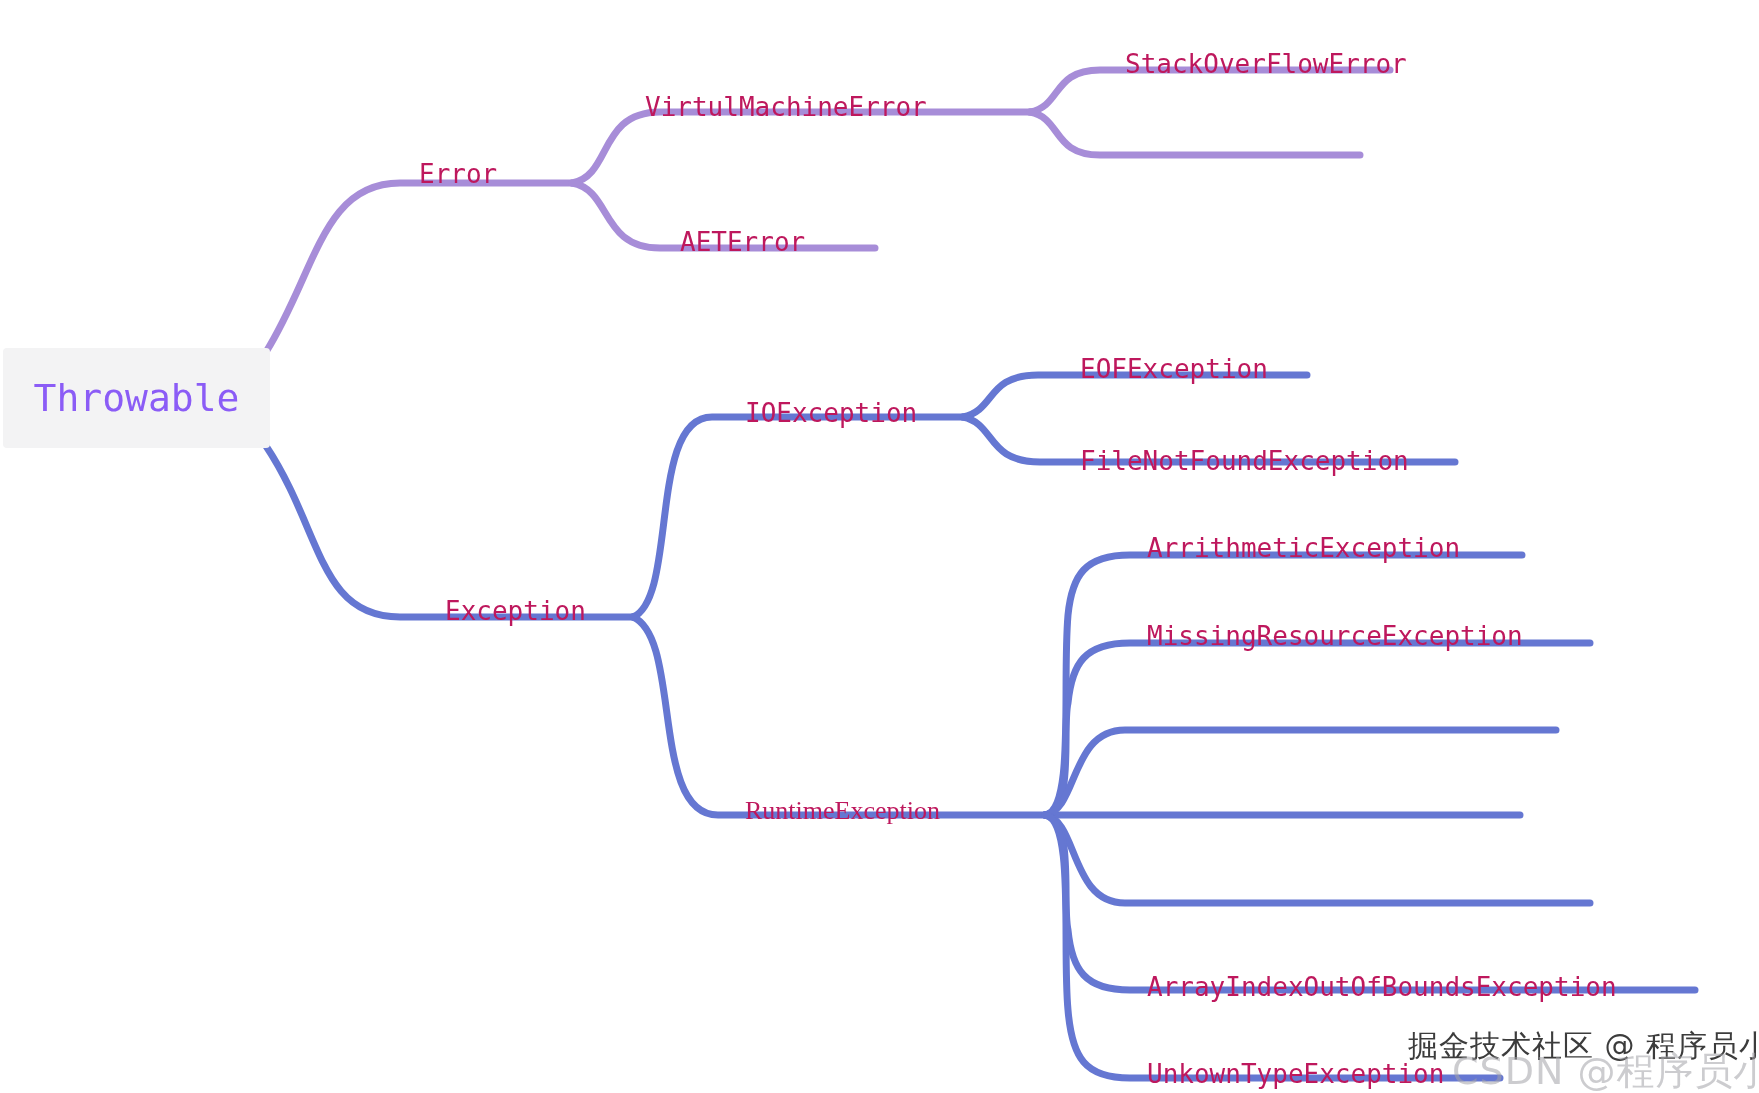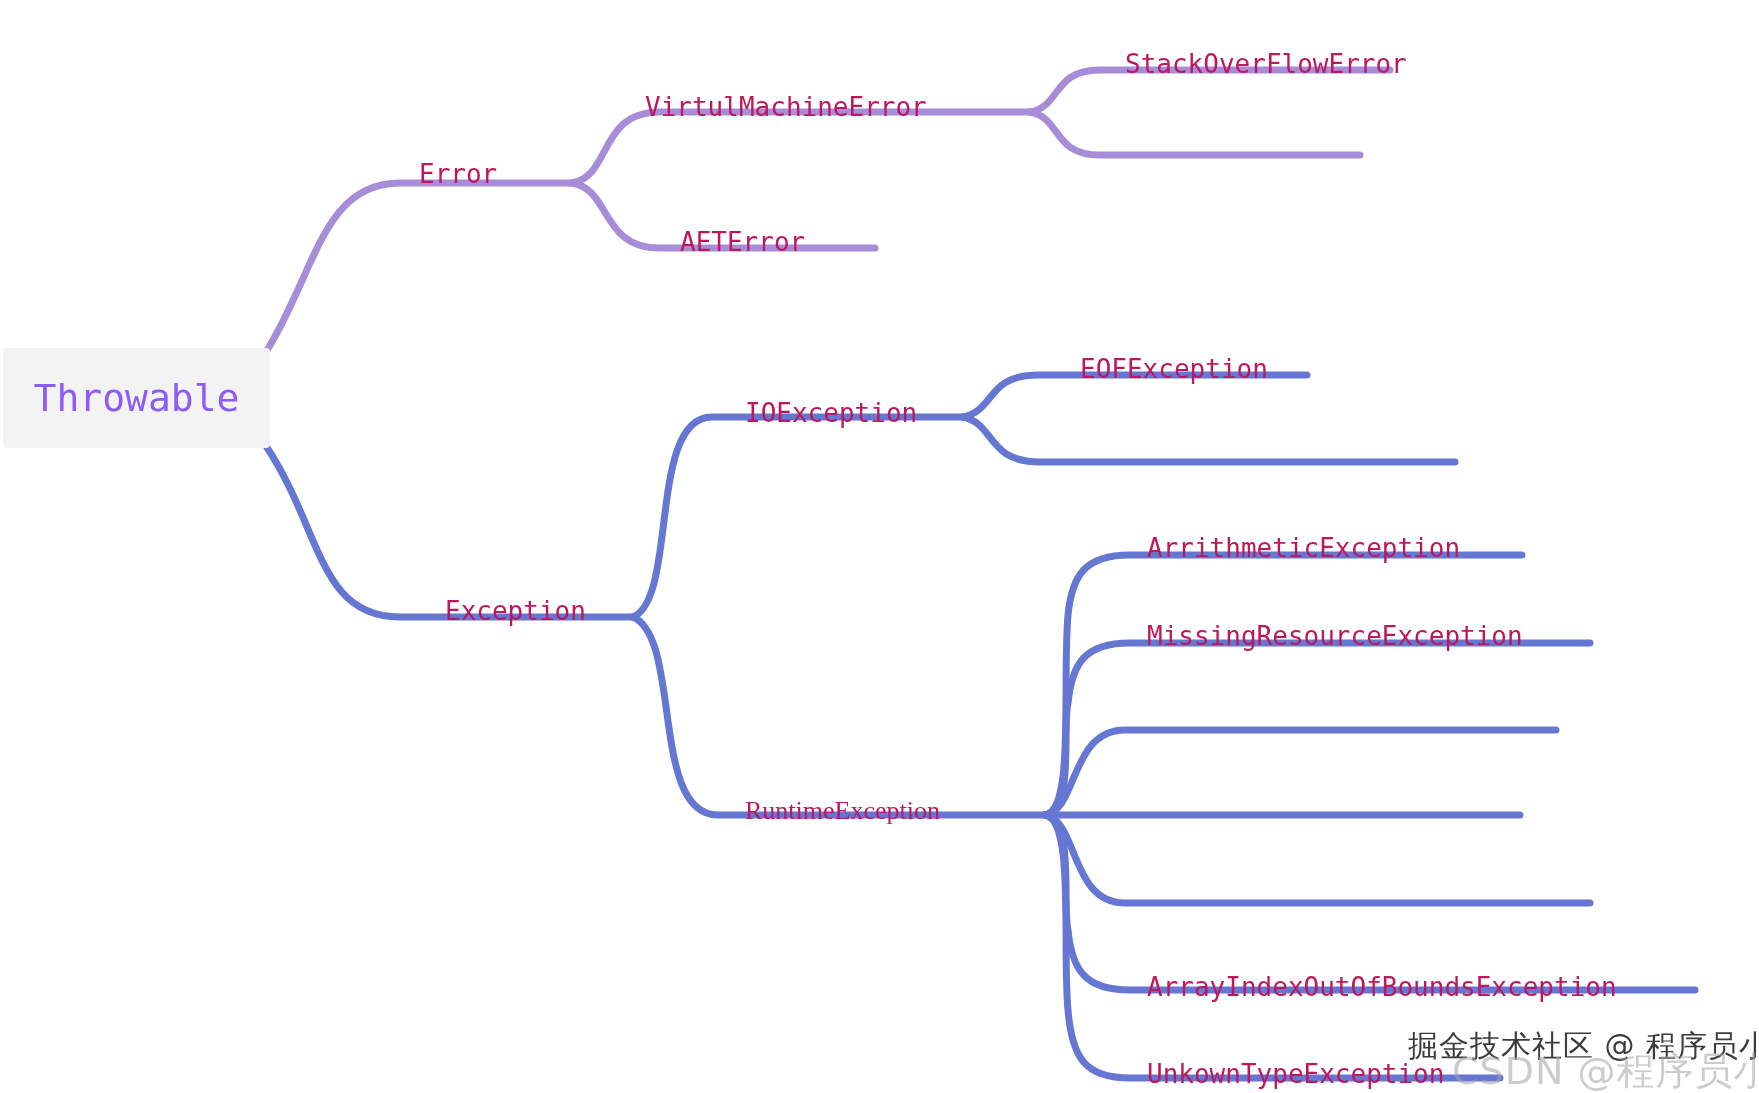--- a/index.html
+++ b/index.html
@@ -86,20 +86,21 @@
   <div class="root-node">Throwable</div>
 
   <div class="node-label" style="left:419px; top:129px;">Error</div>
   <div class="node-label" style="left:645px; top:62px;">VirtulMachineError</div>
   <div class="node-label" style="left:1125px; top:19px;">StackOverFlowError</div>
   <div class="node-label" style="left:680px; top:197px;">AETError</div>
 
   <div class="node-label" style="left:445px; top:566px;">Exception</div>
   <div class="node-label" style="left:745px; top:368px;">IOException</div>
   <div class="node-label" style="left:1080px; top:324px;">EOFException</div>
+  <div class="node-label" style="left:1080px; top:416px;">FileNotFoundException</div>
   <div class="node-label" style="left:745px; top:766px;font-family:Liberation Serif, serif;">RuntimeException</div>
 
   <div class="node-label" style="left:1147px; top:503px;">ArrithmeticException</div>
   <div class="node-label" style="left:1147px; top:591px;">MissingResourceException</div>
   <div class="node-label" style="left:1147px; top:942px;">ArrayIndexOutOfBoundsException</div>
   <div class="node-label" style="left:1147px; top:1029px;">UnkownTypeException</div>
 
   <div class="wm-dark">掘金技术社区 @ 程序员小假</div>
   <div class="wm-light">CSDN @程序员小假</div>
 

